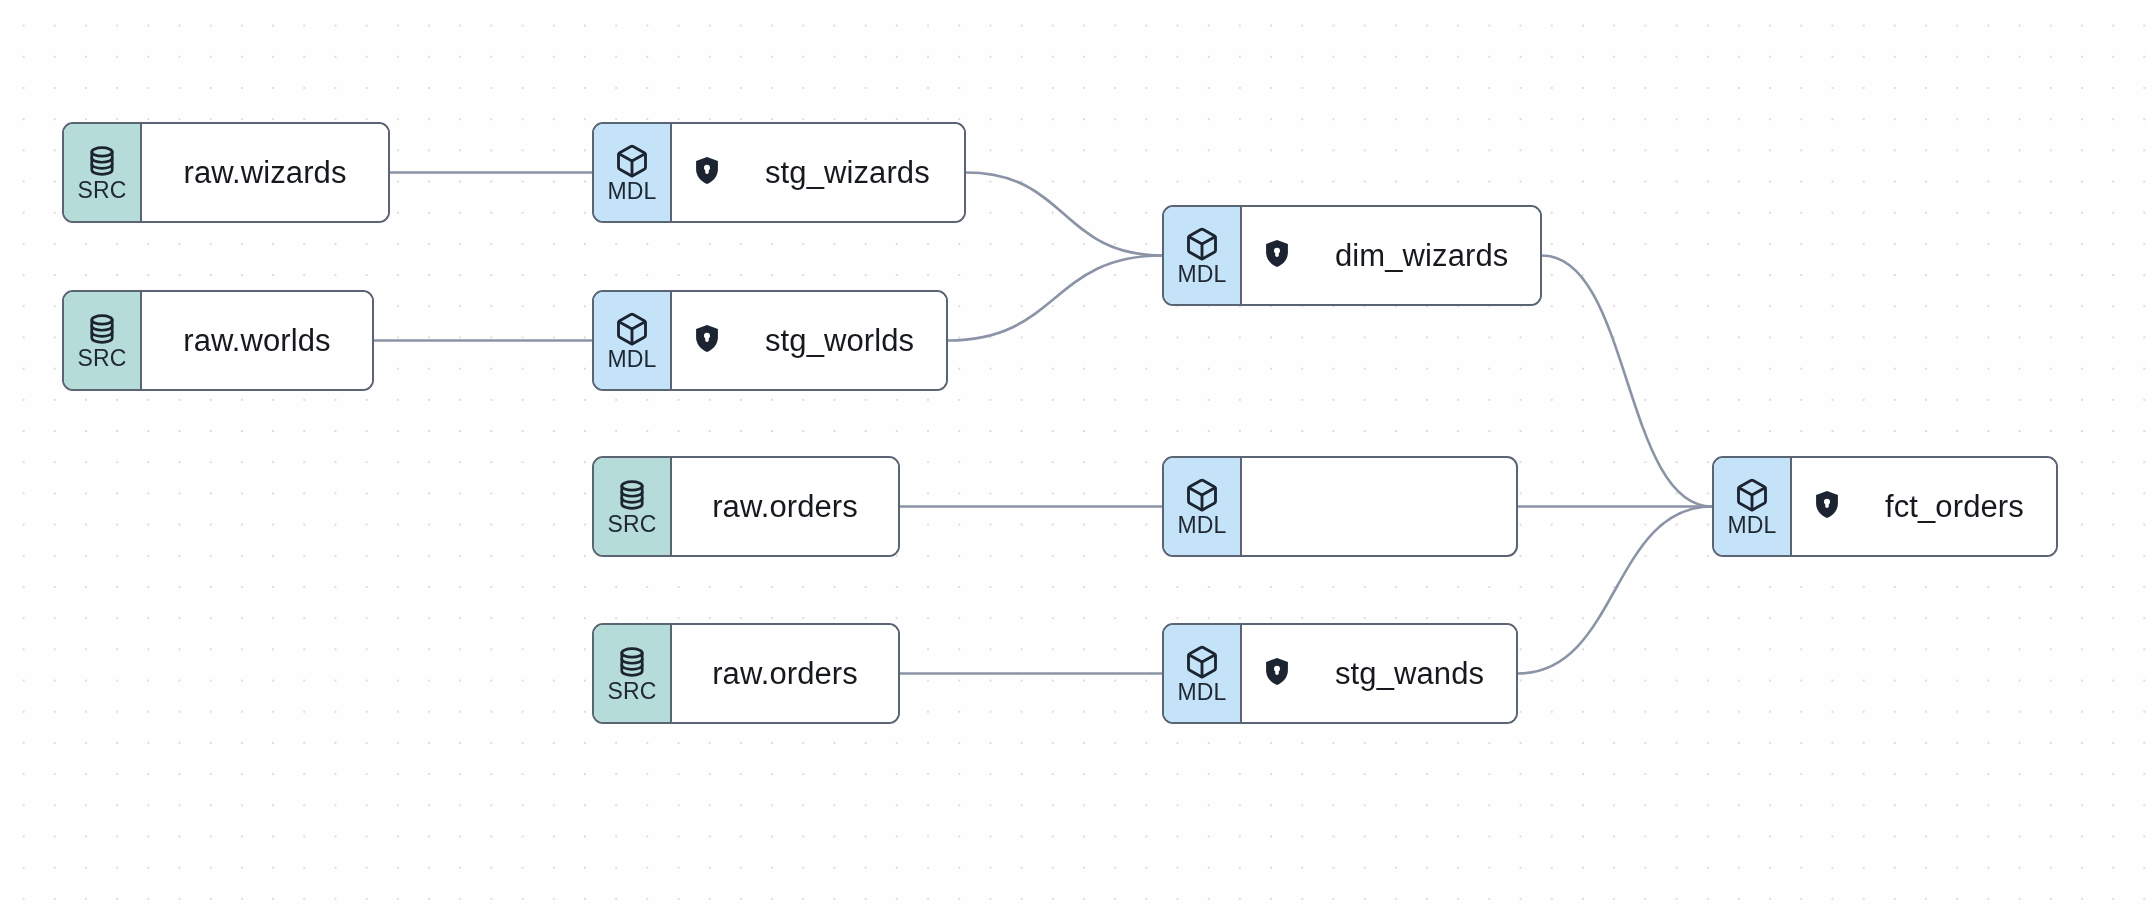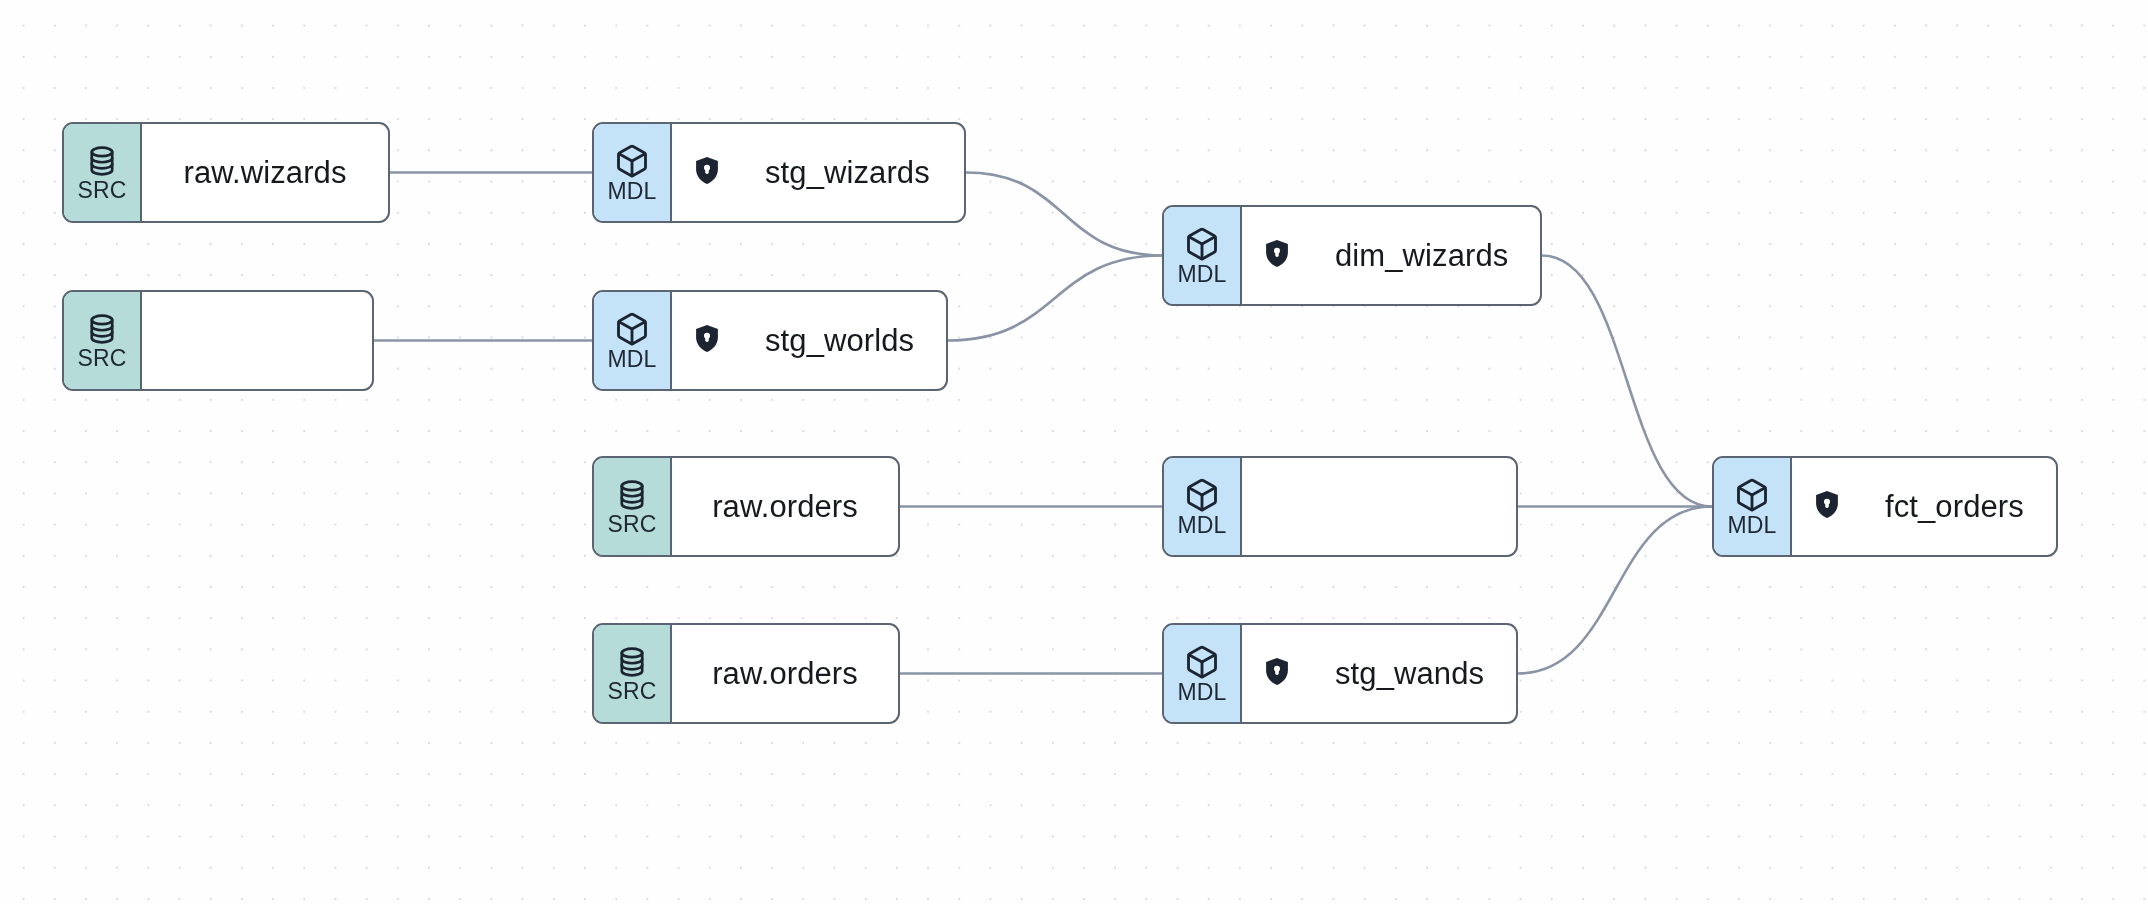--- a/index.html
+++ b/index.html
@@ -54,21 +54,20 @@
   }
   .body{
     flex:1 1 auto;
     display:flex;
     align-items:center;
     justify-content:center;
     gap:13px;
     padding:0 22px;
     box-sizing:border-box;
     background:#ffffff;
-    border-radius:14px;
   }
   .lock{flex:0 0 auto;display:block;}
   .label{
     font-size:31px;
     color:#16191d;
     white-space:nowrap;
     letter-spacing:.1px;
     font-family:"Liberation Sans","DejaVu Sans",sans-serif;
   }
   .node.has-lock .body{justify-content:flex-start;gap:45px;}
@@ -110,20 +109,23 @@
           <span>
             <svg width="34" height="34" viewBox="0 0 24 24" fill="none" stroke="#1b2430" stroke-width="1.9" stroke-linecap="round" stroke-linejoin="round">
               <ellipse cx="12" cy="5.6" rx="7.2" ry="3"></ellipse>
               <path d="M4.8 5.6v12.8c0 1.66 3.22 3 7.2 3s7.2-1.34 7.2-3V5.6"></path>
               <path d="M4.8 9.9c0 1.66 3.22 3 7.2 3s7.2-1.34 7.2-3"></path>
               <path d="M4.8 14.2c0 1.66 3.22 3 7.2 3s7.2-1.34 7.2-3"></path>
             </svg>
           </span>
           <span class="badge-text">SRC</span>
         </div>
+        <div class="body">
+          <span class="label">raw.worlds</span>
+        </div>
       </div>
       <div class="node" style="left: 592px; top: 456px; width: 308px; height: 101px;">
         <div class="badge src">
           <span>
             <svg width="34" height="34" viewBox="0 0 24 24" fill="none" stroke="#1b2430" stroke-width="1.9" stroke-linecap="round" stroke-linejoin="round">
               <ellipse cx="12" cy="5.6" rx="7.2" ry="3"></ellipse>
               <path d="M4.8 5.6v12.8c0 1.66 3.22 3 7.2 3s7.2-1.34 7.2-3V5.6"></path>
               <path d="M4.8 9.9c0 1.66 3.22 3 7.2 3s7.2-1.34 7.2-3"></path>
               <path d="M4.8 14.2c0 1.66 3.22 3 7.2 3s7.2-1.34 7.2-3"></path>
             </svg>

